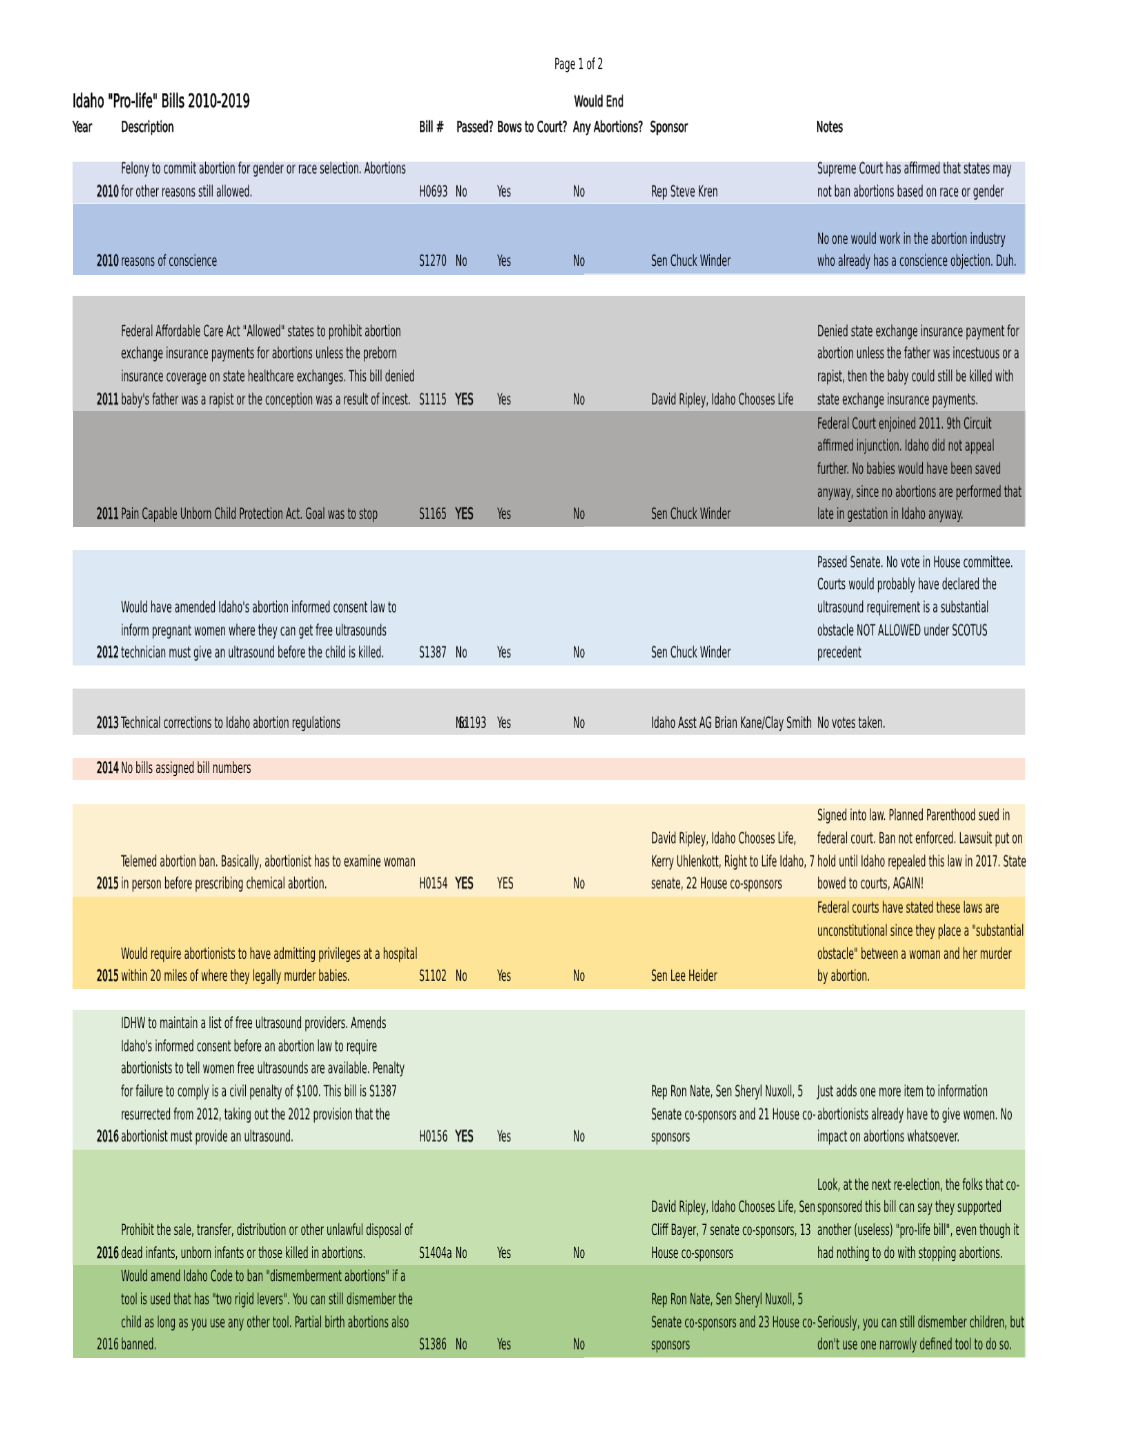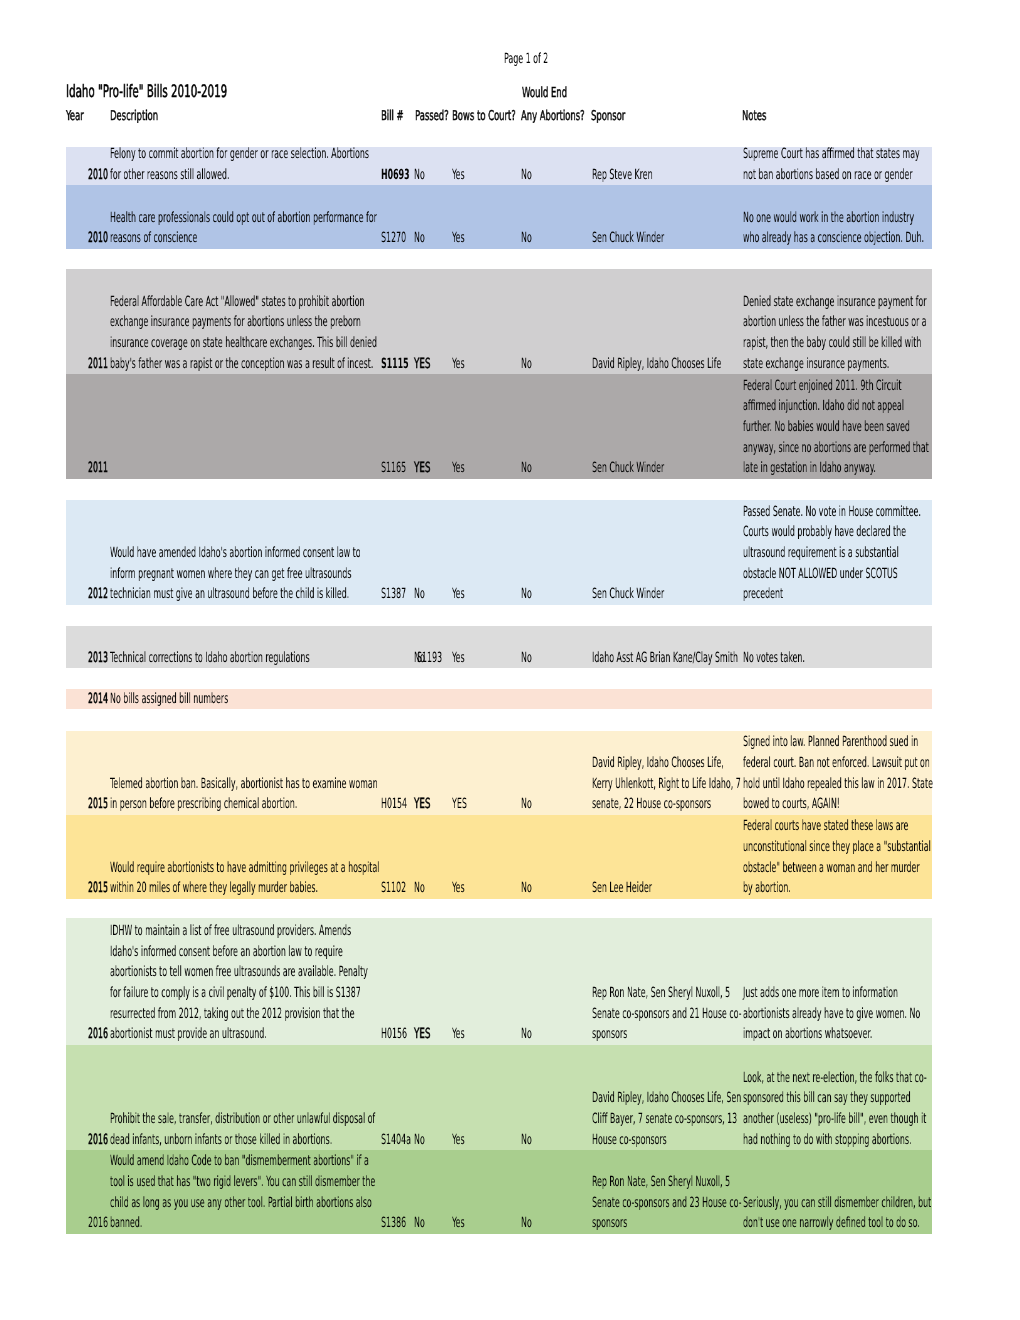--- a/index.html
+++ b/index.html
@@ -58,39 +58,38 @@
         <span class="ln"><span class="sq">Felony to commit abortion for gender or race selection. Abortions</span></span>
         <span class="ln"><span class="sq">for other reasons still allowed.</span></span>
       </div>
     <div class="cell" style="left:526px;">
         <span class="ln"><span class="sq">Rep Steve Kren</span></span>
       </div>
     <div class="cell" style="left:677px;">
         <span class="ln"><span class="sq">Supreme Court has affirmed that states may</span></span>
         <span class="ln"><span class="sq">not ban abortions based on race or gender</span></span>
       </div>
-    <div class="cell" style="left:315px;font-weight:bold;">
+    <div class="cell" style="left:315px;">
         <span class="ln"><span class="sq">H0693</span></span>
       </div>
     <div class="cell" style="left:348px;">
         <span class="ln"><span class="sq">No</span></span>
       </div>
     <div class="cell" style="left:386px;">
         <span class="ln"><span class="sq">Yes</span></span>
       </div>
     <div class="cell" style="left:455px;">
         <span class="ln"><span class="sq">No</span></span>
       </div>
   </div>
   <div class="row" style="left: 66px; width: 866px; top: 185px; height: 63.5px; background-color: rgb(176, 196, 230);">
     <div class="cell yr b" style="right:824px;">
         <span class="ln"><span class="sq">2010</span></span>
       </div>
     <div class="cell" style="left:44px;">
-        <span class="ln"><span class="sq">Health care professionals could opt out of abortion performance for</span></span>
         <span class="ln"><span class="sq">reasons of conscience</span></span>
       </div>
     <div class="cell" style="left:526px;">
         <span class="ln"><span class="sq">Sen Chuck Winder</span></span>
       </div>
     <div class="cell" style="left:677px;">
         <span class="ln"><span class="sq">No one would work in the abortion industry</span></span>
         <span class="ln"><span class="sq">who already has a conscience objection. Duh.</span></span>
       </div>
     <div class="cell" style="left:315px;">
@@ -118,38 +117,39 @@
       </div>
     <div class="cell" style="left:526px;">
         <span class="ln"><span class="sq">David Ripley, Idaho Chooses Life</span></span>
       </div>
     <div class="cell" style="left:677px;">
         <span class="ln"><span class="sq">Denied state exchange insurance payment for</span></span>
         <span class="ln"><span class="sq">abortion unless the father was incestuous or a</span></span>
         <span class="ln"><span class="sq">rapist, then the baby could still be killed with</span></span>
         <span class="ln"><span class="sq">state exchange insurance payments.</span></span>
       </div>
-    <div class="cell" style="left:315px;font-weight:bold;">
+    <div class="cell" style="left:315px;">
         <span class="ln"><span class="sq">S1115</span></span>
       </div>
     <div class="cell b" style="left:348px;">
         <span class="ln"><span class="sq">YES</span></span>
       </div>
     <div class="cell" style="left:386px;">
         <span class="ln"><span class="sq">Yes</span></span>
       </div>
     <div class="cell" style="left:455px;">
         <span class="ln"><span class="sq">No</span></span>
       </div>
   </div>
   <div class="row" style="left: 66px; width: 866px; top: 374px; height: 104.5px; background-color: rgb(172, 169, 169);">
     <div class="cell yr b" style="right:824px;">
         <span class="ln"><span class="sq">2011</span></span>
       </div>
     <div class="cell" style="left:44px;">
+        <span class="ln"><span class="sq">Pain Capable Unborn Child Protection Act. Goal was to stop</span></span>
       </div>
     <div class="cell" style="left:526px;">
         <span class="ln"><span class="sq">Sen Chuck Winder</span></span>
       </div>
     <div class="cell" style="left:677px;">
         <span class="ln"><span class="sq">Federal Court enjoined 2011. 9th Circuit</span></span>
         <span class="ln"><span class="sq">affirmed injunction. Idaho did not appeal</span></span>
         <span class="ln"><span class="sq">further. No babies would have been saved</span></span>
         <span class="ln"><span class="sq">anyway, since no abortions are performed that</span></span>
         <span class="ln"><span class="sq">late in gestation in Idaho anyway.</span></span>

